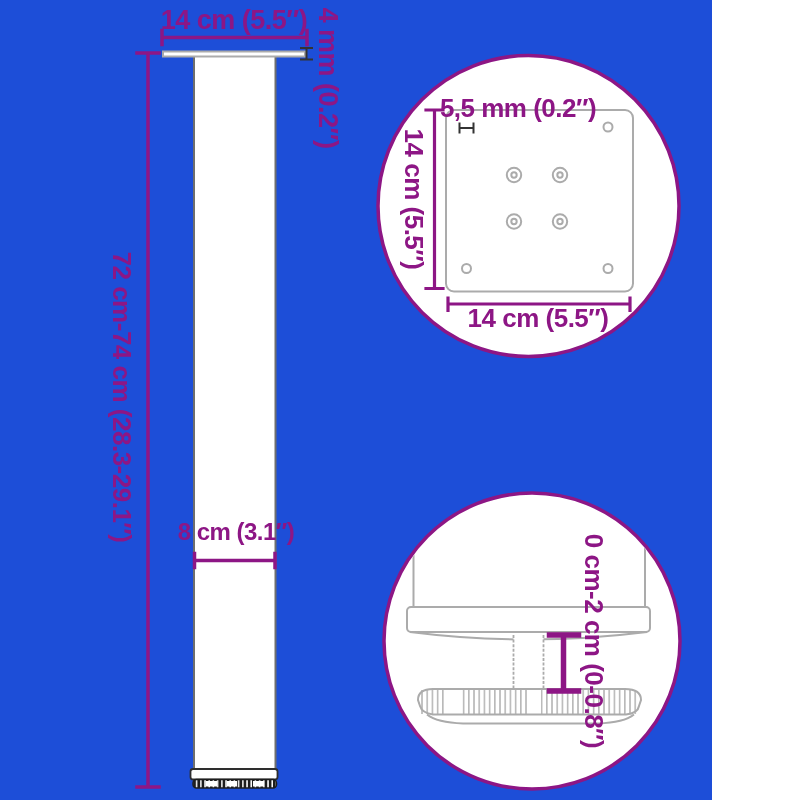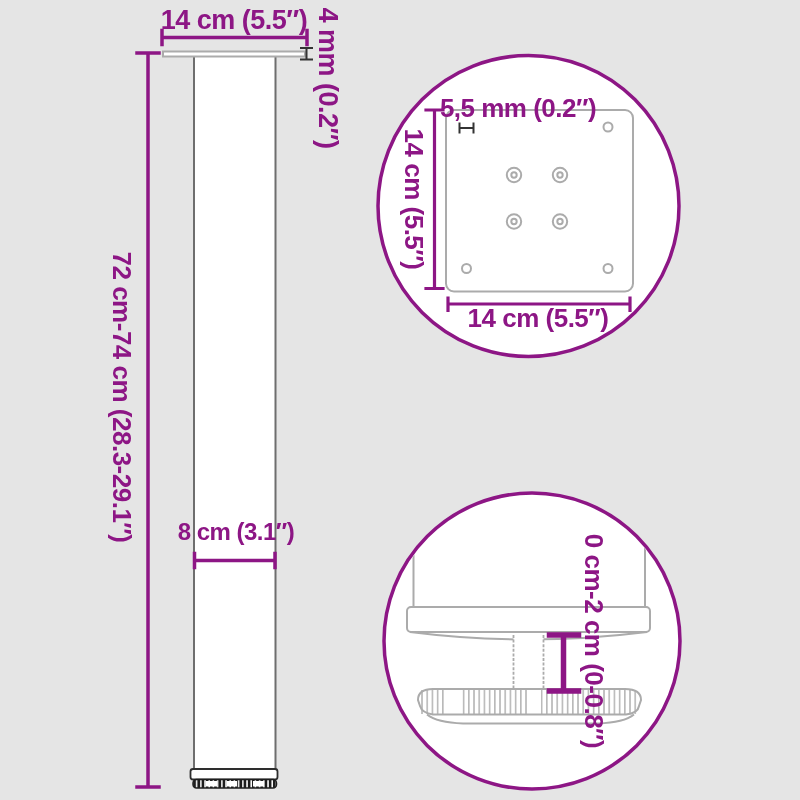--- a/index.html
+++ b/index.html
@@ -2,21 +2,21 @@
 <html style="--accent: #8D1685; --gray: #ABABAB; --dark: #333333;"><head>
 <meta charset="utf-8">
 <style>
   :root{
     --accent:#8D1685;
     --gray:#ABABAB;
     --dark:#333333;
     --tube:#6E6E6E;
   }
   html,body{margin:0;padding:0;background:#ffffff;}
-  .canvas{position:relative;width:800px;height:800px;background:#e5e5e5;overflow:hidden;}
+  .canvas{position:relative;width:712px;height:800px;background:#1d4ed8;overflow:hidden;}
   svg{display:block;}
   .dim{stroke:var(--accent);stroke-width:3.5;fill:none;stroke-linecap:square;}
   .dim-thin{stroke:var(--accent);stroke-width:3.2;fill:none;stroke-linecap:square;}
   .dim-fat{stroke:var(--accent);stroke-width:5.5;fill:none;stroke-linecap:square;}
   .marker{stroke:var(--dark);stroke-width:2;fill:none;stroke-linecap:square;}
   .gray{stroke:var(--gray);stroke-width:2;fill:none;}
   .grayfill{stroke:var(--gray);stroke-width:2;fill:#ffffff;}
   .detail-circle{stroke:var(--accent);stroke-width:3.5;fill:#ffffff;}
   .lbl{
     fill:var(--accent);

